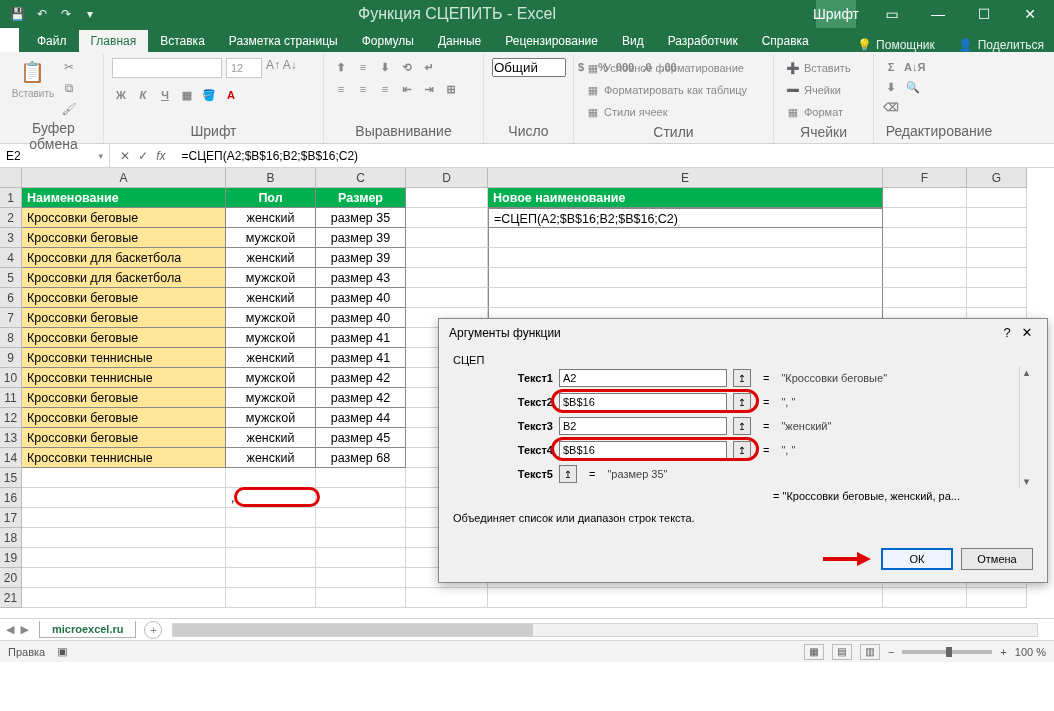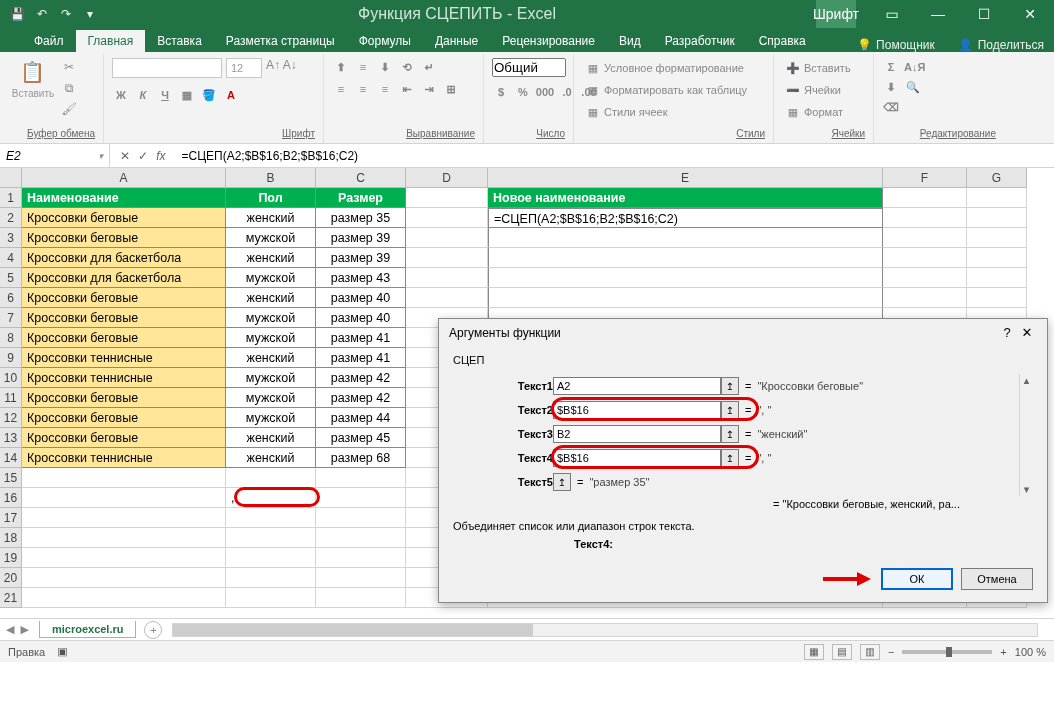--- a/index.html
+++ b/index.html
@@ -8,45 +8,45 @@
 
 .titlebar { height: 28px; background: #217346; display: flex; align-items: center; color: #fff; padding: 0 4px; }
 .titlebar .qat { display: flex; gap: 8px; align-items: center; padding-left: 6px; }
 .titlebar .qat span { width: 16px; height: 16px; display: inline-flex; align-items: center; justify-content: center; opacity: .9; }
 .titlebar .title { flex: 1; text-align: center; font-size: 16px; color: #cfe6d8; }
 .titlebar .winbtns { display: flex; gap: 6px; align-items: center; }
 .titlebar .login { background: #439467; padding: 2px 10px; font-size: 11px; margin-right: 10px; }
 .titlebar .winbtns span { width: 40px; height: 28px; display: inline-flex; align-items: center; justify-content: center; font-size: 14px; }
 
 
-.ribbon-tabs { height: 24px; background: #217346; display: flex; align-items: flex-end; padding-left: 22px; color: #fff; font-size: 12px; }
+.ribbon-tabs { height: 24px; background: #217346; display: flex; align-items: flex-end; padding-left: 6px; color: #fff; font-size: 12px; margin-left: 19px; }
 .ribbon-tabs .tab { padding: 4px 12px; cursor: pointer; }
 .ribbon-tabs .tab.active { background: #f3f3f3; color: #217346; font-weight: 400; }
 .ribbon-tabs .right { margin-left: auto; display: flex; align-items: center; padding-right: 10px; gap: 4px; }
 .ribbon-tabs .right span { opacity: .9; }
 
 
 .ribbon { height: 92px; background: #f3f3f3; border-bottom: 1px solid #d4d4d4; display: flex; padding: 2px 4px 0; }
 .rgroup { border-right: 1px solid #e0e0e0; padding: 4px 8px; display: flex; flex-direction: column; justify-content: space-between; }
-.rgroup .label { font-size: 10px; color: #666; text-align: right; padding-top: 2px; text-decoration: underline; }
+.rgroup .label { font-size: 14px; color: #666; text-align: center; padding-top: 2px; }
 .rgroup .content { flex: 1; display: flex; align-items: flex-start; gap: 6px; }
 .bigbtn { width: 42px; display: flex; flex-direction: column; align-items: center; gap: 2px; color: #999; font-size: 10px; }
 .bigbtn .ico { width: 28px; height: 28px; display: flex; align-items: center; justify-content: center; font-size: 20px; }
 .smallcol { display: flex; flex-direction: column; gap: 3px; }
 .smallcol span { width: 18px; height: 18px; display: inline-flex; align-items: center; justify-content: center; color: #888; border: 1px solid transparent; }
 .fontbox { display: flex; gap: 4px; margin-bottom: 4px; }
 .fontbox input, .fontbox .combo { height: 20px; border: 1px solid #c8c8c8; background: #fff; padding: 0 4px; font-size: 11px; color: #999; }
 .btnrow { display: flex; gap: 4px; }
 .btnrow span { width: 18px; height: 18px; display: inline-flex; align-items: center; justify-content: center; color: #888; font-size: 11px; font-weight: bold; }
 .stylebtn { display: flex; align-items: center; gap: 4px; color: #888; font-size: 11px; height: 20px; padding: 0 4px; }
 .stylebtn .ico { width: 14px; height: 14px; display: inline-flex; align-items: center; justify-content: center; }
 
 
 .fbar-row { height: 24px; display: flex; align-items: center; border-bottom: 1px solid #d4d4d4; background: #fff; }
-.namebox { width: 110px; border-right: 1px solid #d4d4d4; padding: 0 6px; font-size: 12px; display: flex; align-items: center; height: 100%; font-style: italic; }
+.namebox { width: 110px; border-right: 1px solid #d4d4d4; padding: 0 6px; font-size: 12px; display: flex; align-items: center; height: 100%; }
 .namebox::after { content: "▾"; margin-left: auto; color: #888; font-size: 9px; }
 .fbar-btns { display: flex; align-items: center; gap: 8px; padding: 0 10px; color: #666; }
 .fbar { flex: 1; padding: 0 6px; font-size: 12px; }
 
 
 .grid-wrap { position: relative; background: #fff; height: 450px; overflow: hidden; }
 .grid { display: grid; grid-template-columns: 22px 204px 90px 90px 82px 395px 84px 60px; font-size: 12.5px; }
 .colhdr, .rowhdr { background: #e6e6e6; border: 1px solid #bcbcbc; border-top: none; border-left: none; text-align: center; color: #444; font-size: 12px; padding: 2px 0; }
 .colhdr { height: 20px; line-height: 16px; }
 .rowhdr { display: flex; align-items: center; justify-content: center; }
@@ -57,23 +57,23 @@
 .data-bc { background: #fff; text-align: center; border-right: 1px solid #888; border-bottom: 1px solid #888; }
 .e-active { border: 1px solid #888; }
 .red-circle { position: absolute; border: 3px solid #e00000; border-radius: 10px; pointer-events: none; }
 
 
 .dialog { position: absolute; left: 438px; top: 318px; width: 610px; background: #f0f0f0; border: 1px solid #888; box-shadow: 0 3px 10px rgba(0,0,0,.3); font-size: 11px; }
 .dialog .dtitle { display: flex; align-items: center; padding: 6px 10px; font-size: 12px; }
 .dialog .dtitle .spacer { flex: 1; }
 .dialog .dtitle .help, .dialog .dtitle .close { width: 20px; text-align: center; cursor: pointer; font-size: 13px; }
 .dialog .body { padding: 8px 14px; }
-.dialog .fname { font-size: 11px; margin-bottom: 8px; }
+.dialog .fname { font-size: 11px; margin-bottom: 0; }
 .arg-area { position: relative; padding-left: 40px; }
-.argrow { display: flex; align-items: center; height: 24px; }
+.argrow { display: flex; align-items: center; gap: 6px; height: 24px; }
 .argrow .lbl { width: 60px; text-align: right; font-weight: bold; }
 .argrow input { width: 168px; height: 18px; border: 1px solid #7a7a7a; padding: 0 3px; background: #fff; font-size: 11px; }
 .argrow .refbtn { width: 18px; height: 18px; border: 1px solid #7a7a7a; background: #e8e8e8; display: inline-flex; align-items: center; justify-content: center; font-size: 10px; }
 .argrow .eq { margin: 0 6px; }
 .argrow .result { color: #444; }
 .red-oval { position: absolute; border: 3px solid #e00000; border-radius: 12px; pointer-events: none; }
 .desc { margin: 10px 0 6px; }
 .argdesc { display: flex; gap: 8px; }
 .argdesc .k { font-weight: bold; min-width: 160px; text-align: right; }
 .valrow { margin-top: 14px; }
@@ -187,21 +187,21 @@
         <span>≡</span>
         <span>≡</span>
         <span>⇤</span>
         <span>⇥</span>
         <span>⊞</span>
       </div>
     </div>
     <div class="label">Выравнивание</div>
   </div>
   <div class="rgroup" style="width:90px">
-    <div class="content" style="flex-direction:column;">
+    <div class="content" style="flex-direction:row;">
       <input class="combo" style="width: 74px;" value="Общий">
       <div class="btnrow">
         <span>$</span>
         <span>%</span>
         <span>000</span>
         <span>.0</span>
         <span>.00</span>
       </div>
     </div>
     <div class="label">Число</div>
@@ -497,21 +497,20 @@
         <div class="argrow">
           <span class="lbl">Текст5</span>
           <span class="refbtn">↥</span>
           <span class="eq">=</span>
           <span class="result">"размер 35"</span>
         </div>
       </div>
     <div style="text-align:left;padding-left:320px;margin-top:4px"><span>=  </span><span>"Кроссовки беговые, женский, ра...</span></div>
     <div class="desc">Объединяет список или диапазон строк текста.</div>
     <div class="argdesc">
-      <div class="k">Текст4:</div>
     </div>
   </div>
   <div class="dbtns">
     <div class="arrow-red"></div>
     <button class="ok">ОК</button>
     <button>Отмена</button>
   </div>
 </div>
 
 <div class="sheetbar">

